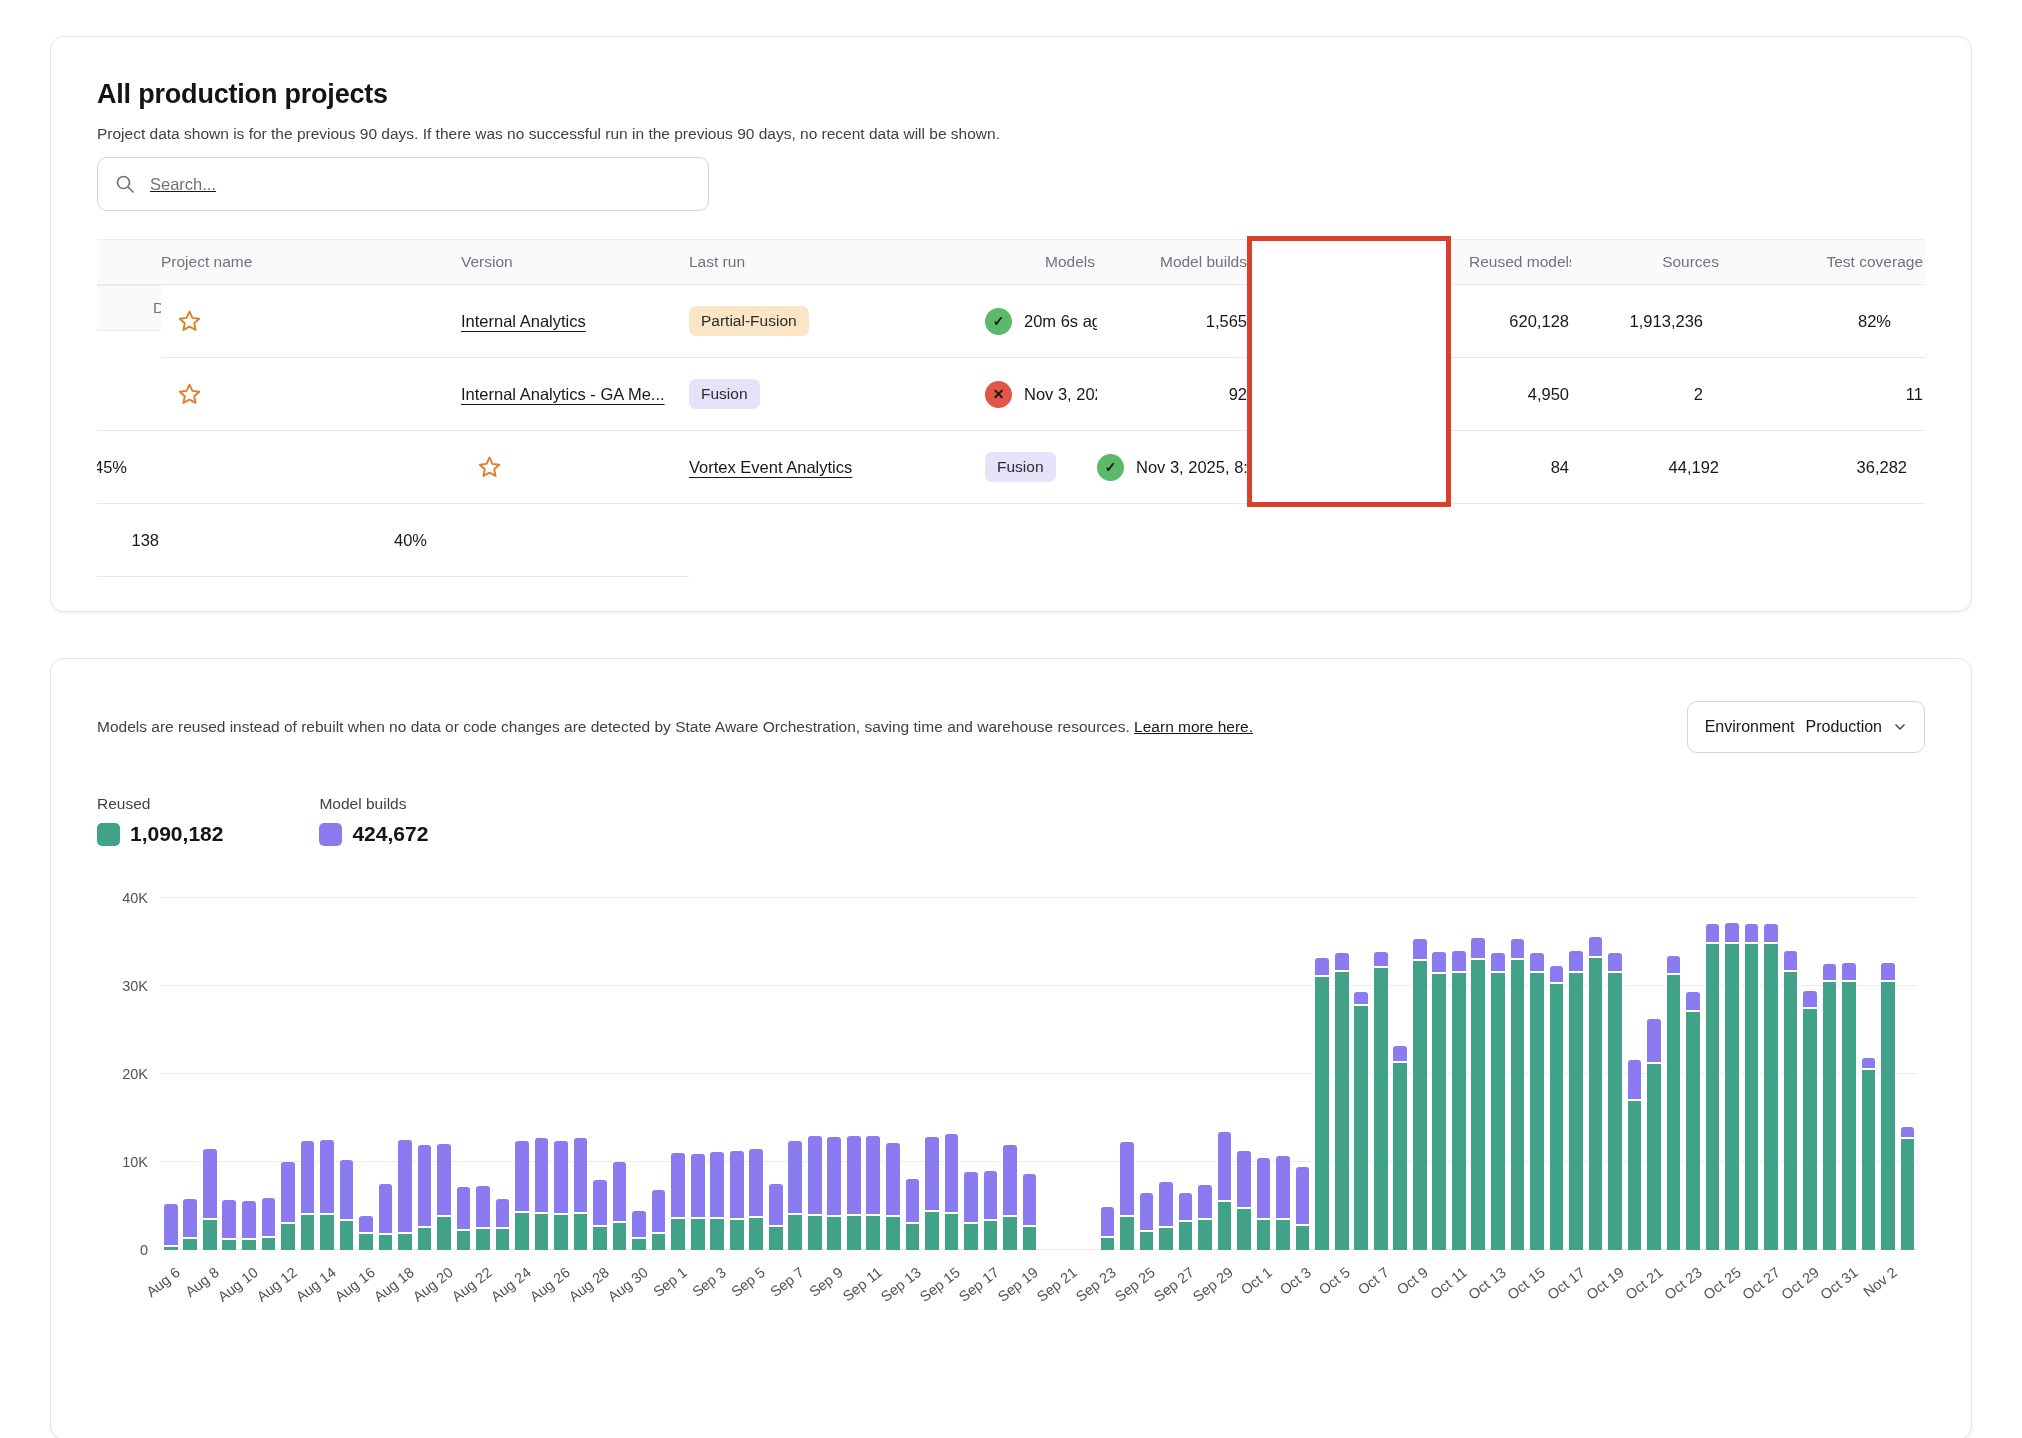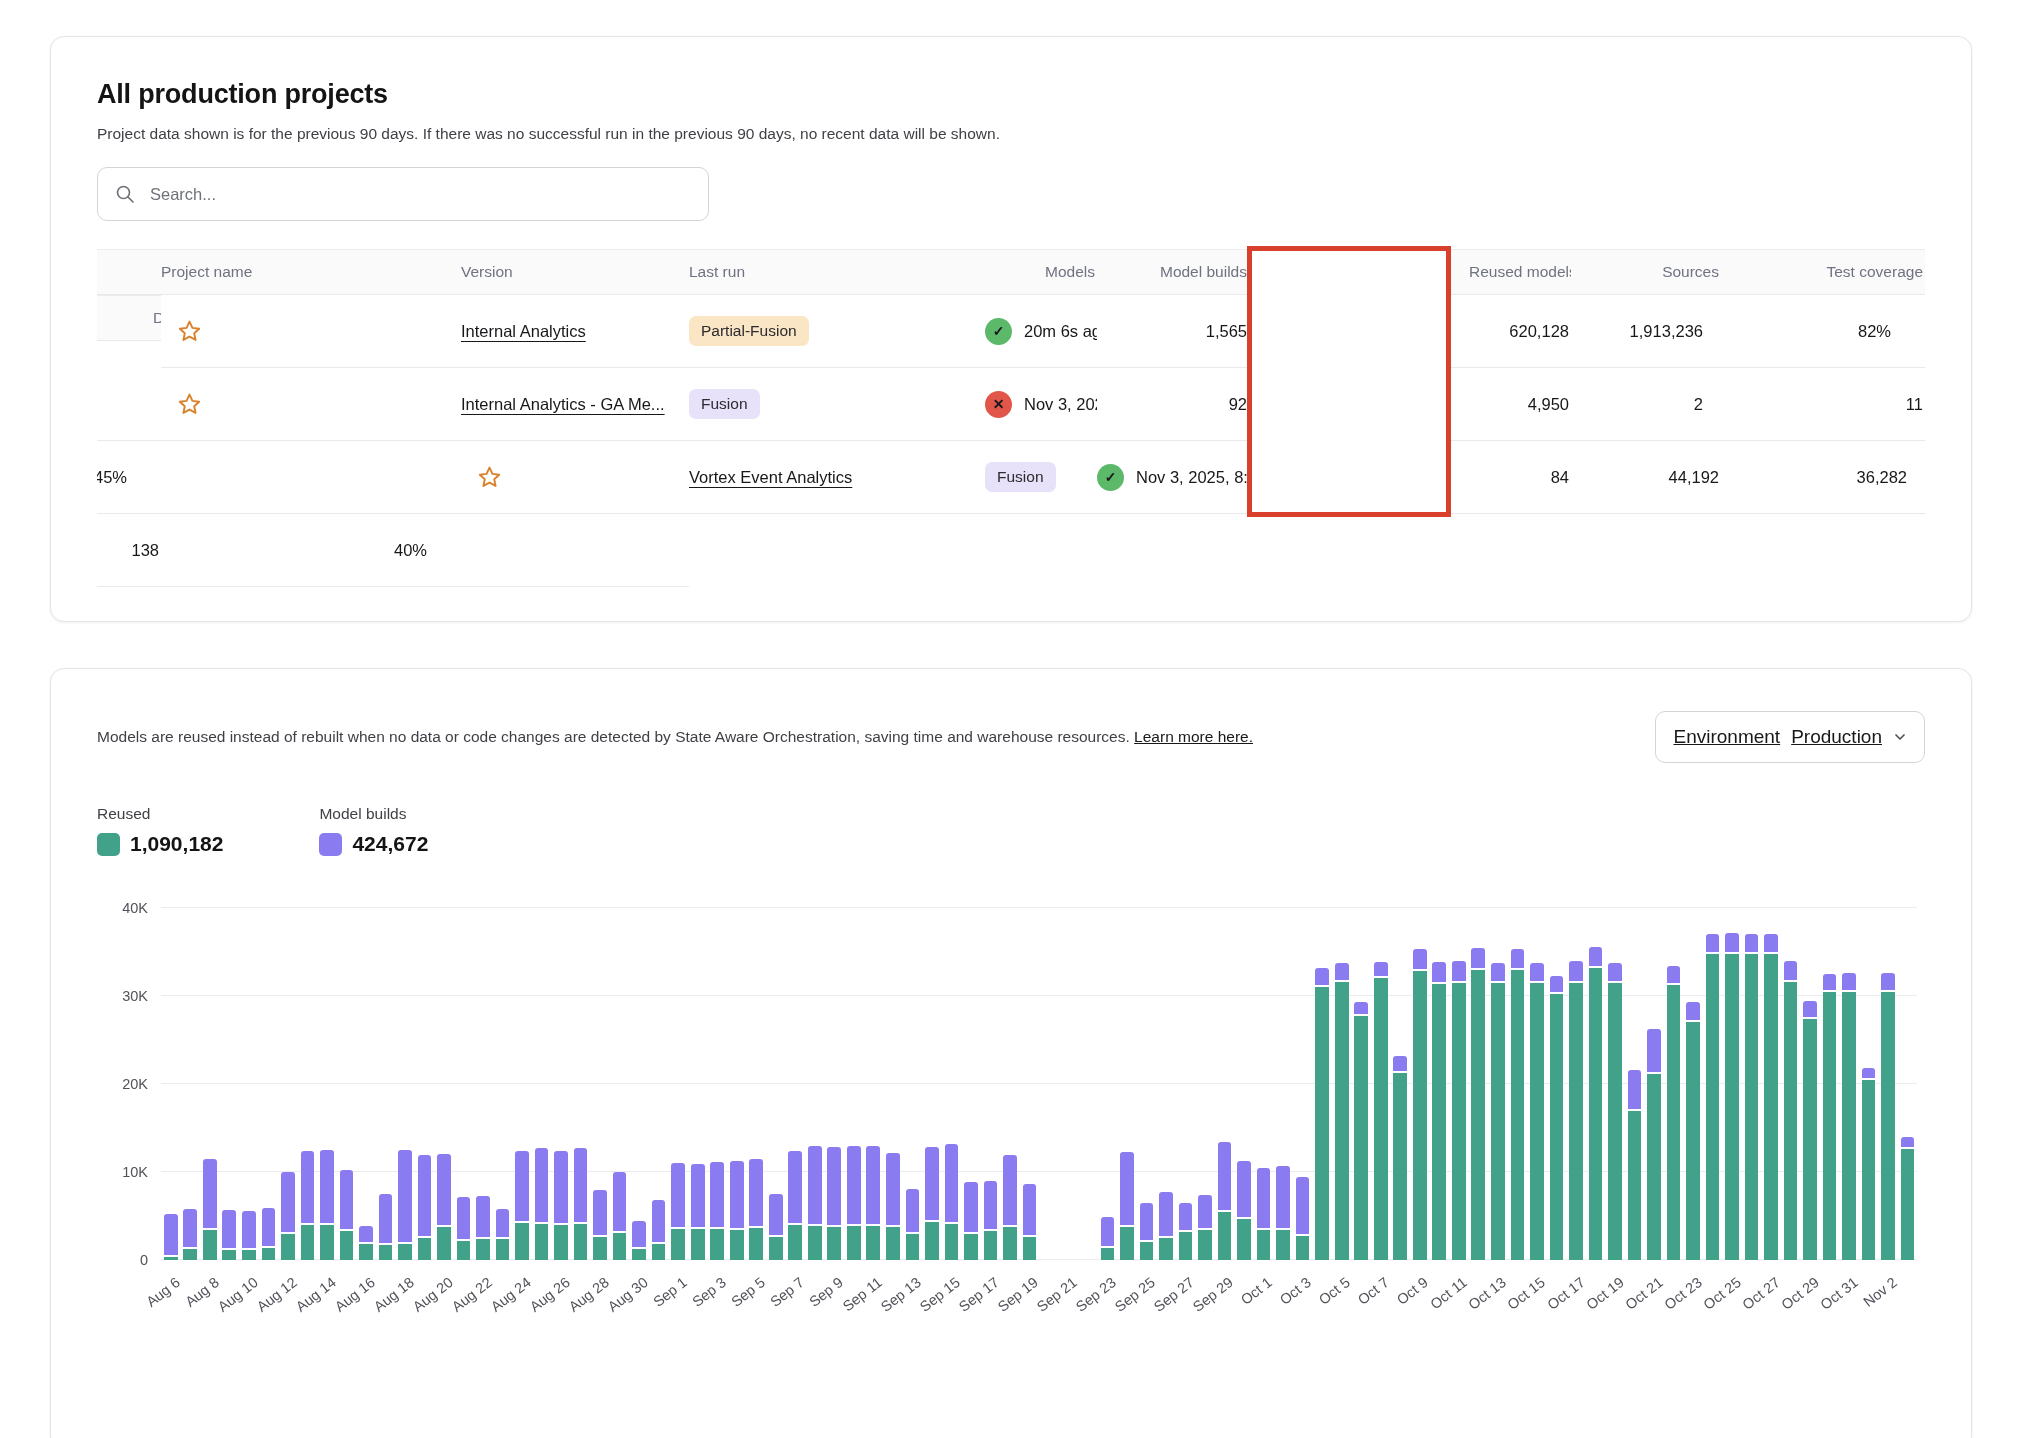--- a/index.html
+++ b/index.html
@@ -20,24 +20,25 @@
   }
   .card1 { margin-top:36px; padding:42px 46px 34px; }
   .card2 { margin-top:46px; padding:42px 46px 0; height:782px; overflow:hidden; }
 
   .card-title { font-size:27px; font-weight:700; color:#141415; margin:0 0 15px; letter-spacing:-.2px; }
   .card-sub { font-size:15.5px; color:#3f3f46; }
   .card-sub a { color:#18181b; font-weight:500; }
 
   
   .search-box {
-    margin-top:24px; width:612px; height:54px;
+    margin-top:14px; width:612px; height:54px;
     border:1px solid #d4d4d8; border-radius:10px;
     display:flex; align-items:center; gap:13px; padding:0 17px;
     background:#fff;
+    text-decoration:underline;
   }
   .search-box input {
     border:none; outline:none; flex:1; font-size:16.5px;
     font-family:"Liberation Sans", sans-serif; color:#18181b;
   }
   .search-box input::placeholder { color:#6f7277; }
 
   
   .grid-table {
     margin-top:28px;
@@ -82,21 +83,21 @@
     margin:-3px -2px;
     z-index:3; pointer-events:none;
   }
 
   
   .sub-row { display:flex; align-items:center; justify-content:space-between; }
   .env-select {
     border:1px solid #d4d4d8; border-radius:10px;
     height:52px; padding:12px 17px;
     display:inline-flex; align-items:center; gap:11px;
-    font-size:19px; color:#18181b; background:#fff; cursor:pointer;text-decoration:underline;
+    font-size:16px; color:#18181b; background:#fff; cursor:pointer;
   }
   .env-select .env-label { font-weight:400; }
   .env-select .env-value { font-weight:500; }
 
   
   .legend { margin-top:42px; display:flex; gap:96px; }
   .legend-label { font-size:15.5px; color:#3f3f46; margin-bottom:9px; }
   .legend-value-row { display:flex; align-items:center; gap:10px; }
   .legend-swatch { width:23px; height:23px; border-radius:5px; }
   .legend-value { font-size:21px; font-weight:700; color:#141415; }

